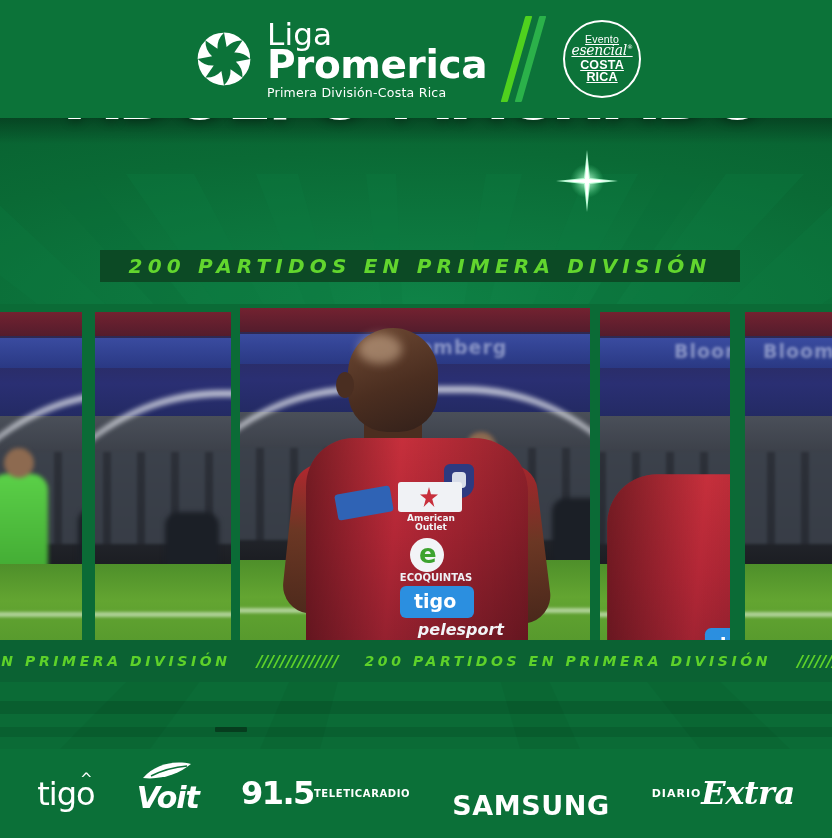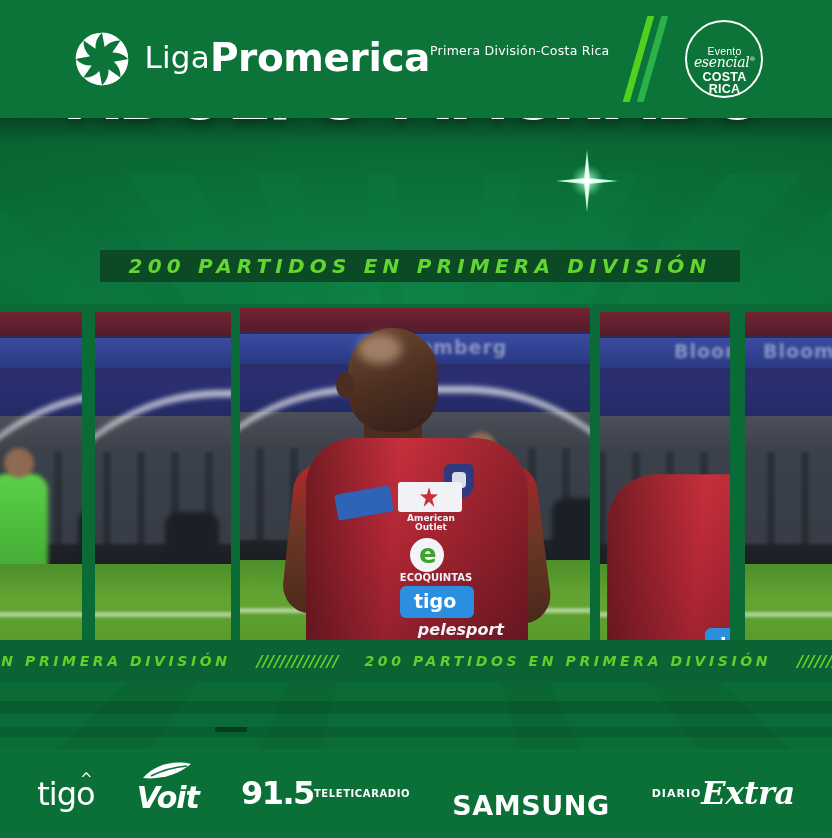--- a/index.html
+++ b/index.html
@@ -23,21 +23,21 @@
   
   .header{
     position:absolute;left:0;top:0;width:832px;height:118px;
     background:#0c7339;
     display:flex;align-items:center;justify-content:center;
     overflow:hidden;z-index:6;
   }
   .header-inner{display:flex;align-items:center;gap:0px;}
 
   .swirl{width:66px;height:66px;position:relative;flex:none;margin-right:10px;}
-  .liga-txt{display:flex;flex-direction:row;justify-content:center;line-height:1;}
+  .liga-txt{display:flex;flex-direction:column;justify-content:center;line-height:1;}
   .liga-1{
     color:#ffffff;font-size:31px;font-weight:400;letter-spacing:.2px;
     font-family:"DejaVu Sans", sans-serif;margin-bottom:-1px;
   }
   .liga-2{
     color:#ffffff;font-size:39px;font-weight:bold;letter-spacing:-.4px;
     font-family:"DejaVu Sans", sans-serif;margin-top:-4px;
   }
   .liga-3{
     color:#ffffff;font-size:12.5px;font-weight:400;letter-spacing:.25px;
@@ -46,22 +46,22 @@
 
   .slashes{display:flex;margin:0 22px 0 26px;align-items:center;}
   .slashes span{
     display:block;width:7px;height:86px;background:#4fd11e;
     transform:skewX(-16deg);margin-right:7px;border-radius:1px;
   }
   .slashes span.s2{background:#2bb14a;}
 
   .evento{
     width:74px;height:74px;border:2px solid #ffffff;border-radius:50%;
-    display:flex;flex-direction:column;align-items:center;justify-content:flex-end;
-    color:#fff;line-height:1.02;flex:none;
+    display:flex;flex-direction:column;align-items:center;justify-content:center;
+    color:#fff;line-height:1.02;flex:none;text-decoration:underline;
   }
   .ev-1{font-size:10.5px;letter-spacing:.2px;}
   .ev-2{
     font-size:14px;font-style:italic;font-family:"DejaVu Serif", serif;
     position:relative;margin:-1px 0 0 0;letter-spacing:-.3px;
   }
   .ev-2 .reg{font-size:6px;vertical-align:super;font-style:normal;}
   .ev-3{font-size:12.5px;font-weight:bold;letter-spacing:.2px;margin-top:1px;}
   .ev-4{font-size:12.5px;font-weight:bold;letter-spacing:.2px;}
 

